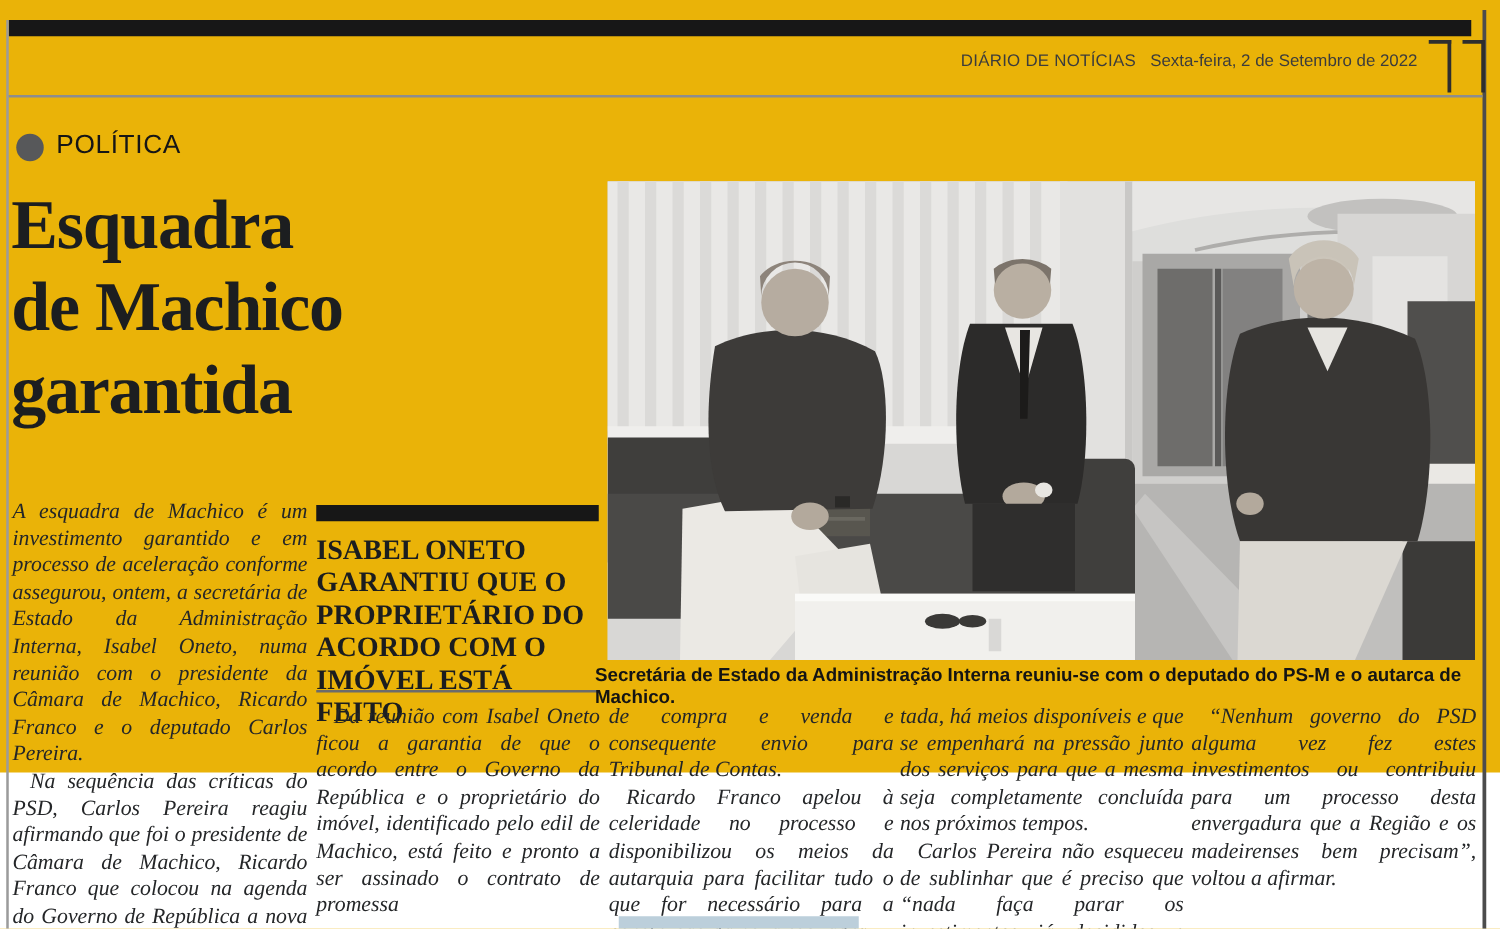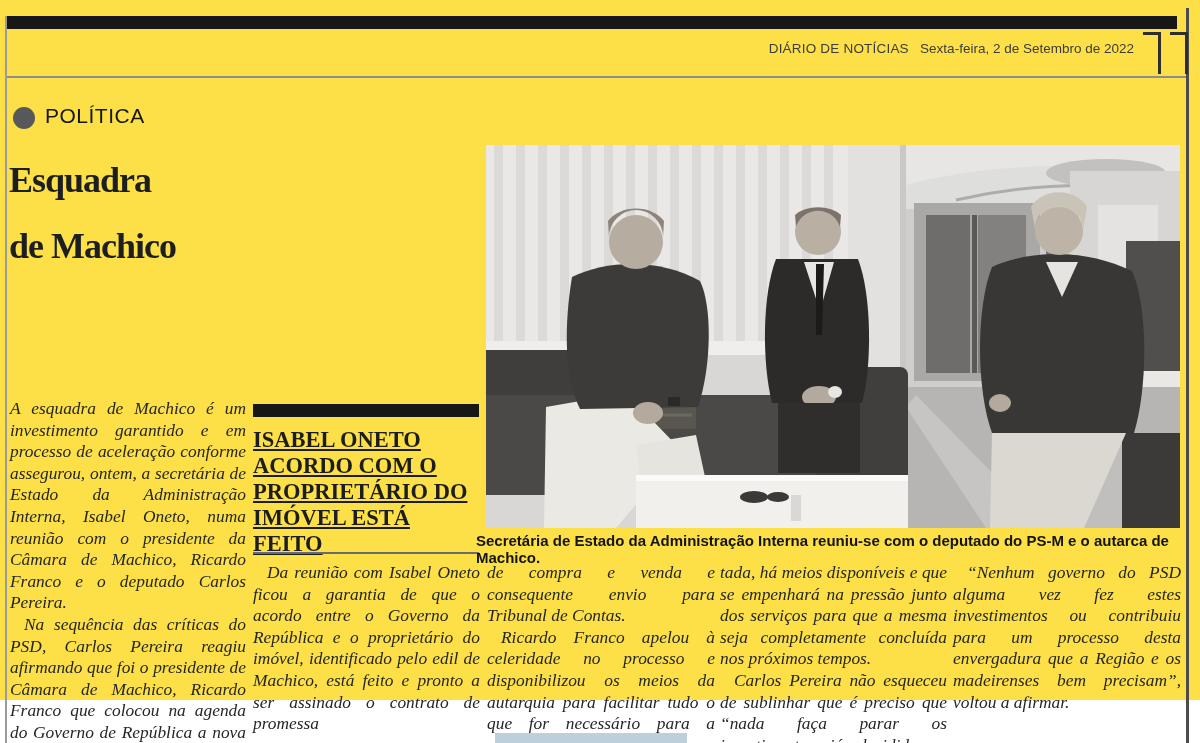--- a/index.html
+++ b/index.html
@@ -1,18 +1,18 @@
 <!DOCTYPE html>
 <html lang="pt"><head>
 <meta charset="utf-8">
 <style>
   html,body{margin:0;padding:0;}
   body{width:1200px;height:743px;background:#ffffff;overflow:hidden;
        font-family:"Liberation Serif", serif;-webkit-font-smoothing:antialiased;}
-  .page{position:relative;width:1200px;height:700px;background:#fde047;}
+  .page{position:relative;width:1200px;height:618px;background:#eab308;}
 
   
   .top-black-bar{position:absolute;left:7px;top:16px;width:1170px;height:13px;background:#171717;}
   .left-border{position:absolute;left:5px;top:16px;width:2px;height:727px;background:#9b9b9b;}
   .right-border{position:absolute;left:1186px;top:8px;width:3px;height:735px;background:#4c4c4c;}
   .header-rule{position:absolute;left:7px;top:76px;width:1179px;height:2px;background:#8d8d8d;}
 
   .header-text{position:absolute;top:41px;right:66px;font-family:"Liberation Sans",sans-serif;
                font-size:13.5px;color:#3c3c3c;white-space:nowrap;}
   .header-text .mast{letter-spacing:.2px;}
@@ -20,37 +20,37 @@
   .pn-digit{width:15px;height:39px;border-top:3px solid #2e2e2e;border-right:3px solid #2e2e2e;}
   .sr-only{position:absolute;width:1px;height:1px;overflow:hidden;clip:rect(0 0 0 0);}
 
   
   .section-dot{position:absolute;left:13px;top:107px;width:22px;height:22px;border-radius:50%;background:#57585a;}
   .section-label{position:absolute;left:45px;top:104px;font-family:"Liberation Sans",sans-serif;
                  font-size:21px;color:#161616;letter-spacing:.5px;text-align:center;}
 
   
   .headline{position:absolute;left:9px;top:147px;font-weight:bold;color:#1c1e20;
-            font-size:36px;line-height:66px;letter-spacing:-1px;}
+            font-size:56px;line-height:66px;letter-spacing:-1px;}
   .headline span{display:block;}
 
   
   .col{position:absolute;font-size:17.4px;line-height:21.6px;color:#242628;text-align:justify;}
   .col p{margin:0;font-style:italic;}
   .col p.indent{text-indent:14px;}
   .col1{left:10px;top:398px;width:236px;}
   .col2{left:253px;top:562px;width:227px;}
   .col3{left:487px;top:562px;width:228px;}
   .col4{left:720px;top:562px;width:227px;}
   .col5{left:953px;top:562px;width:228px;}
 
   
   .pullquote{position:absolute;left:253px;top:404px;width:226px;height:150px;}
   .pq-bar{width:100%;height:13px;background:#171717;}
-  .pq-text{margin-top:10px;font-weight:bold;font-size:22.5px;line-height:26px;color:#1b1d1f;text-decoration:underline;}
+  .pq-text{margin-top:10px;font-weight:bold;font-size:22.5px;line-height:26px;color:#1b1d1f;}
   .pq-text span{display:block;}
   .pq-rule{position:absolute;left:0;bottom:0;width:100%;height:2px;background:#6b6b6b;}
 
   
   .photo{position:absolute;left:486px;top:145px;width:694px;height:383px;background:#d6d5d3;overflow:hidden;}
   .photo svg{display:block;width:100%;height:100%;}
   .caption{position:absolute;left:476px;top:532px;width:700px;font-family:"Liberation Sans",sans-serif;
            font-weight:bold;font-size:15px;color:#141414;}
 
   
@@ -77,34 +77,36 @@
     <div class="pn-digit"></div>
     <div class="pn-digit"></div>
   </div>
 
   <div class="section-dot"></div>
   <div class="section-label">POLÍTICA</div>
 
   <h1 class="headline" style="margin:0;">
     <span>Esquadra</span>
     <span>de Machico</span>
+    <span>garantida</span>
   </h1>
 
   <div class="col col1">
     <p>A esquadra de Machico é um investimento garantido e em processo de aceleração conforme assegurou, ontem, a secretária de Estado da Administração Interna, Isabel Oneto, numa reunião com o presidente da Câmara de Machico, Ricardo Franco e o deputado Carlos Pereira.</p>
     <p class="indent">Na sequência das críticas do PSD, Carlos Pereira reagiu afirmando que foi o presidente de Câmara de Machico, Ricardo Franco que colocou na agenda do Governo de República a nova esquadra, além de ter pressionado para orçamentar esta obra.</p>
 
   </div>
 
   <div class="pullquote">
     <div class="pq-bar"></div>
     <div class="pq-text">
       <span>ISABEL ONETO</span>
+      <span>GARANTIU QUE O</span>
+      <span>PROPRIETÁRIO DO</span>
       <span>ACORDO COM O</span>
-      <span>PROPRIETÁRIO DO</span>
       <span>IMÓVEL ESTÁ FEITO</span>
     </div>
     <div class="pq-rule"></div>
   </div>
 
   <div class="col col2">
     <p class="indent">Da reunião com Isabel Oneto ficou a garantia de que o acordo entre o Governo da República e o proprietário do imóvel, identificado pelo edil de Machico, está feito e pronto a ser assinado o contrato de promessa</p>
   </div>
 
   <figure class="photo" style="margin:0;" aria-label="Fotografia a preto e branco de três pessoas sentadas num lobby de hotel: dois homens e uma mulher">

